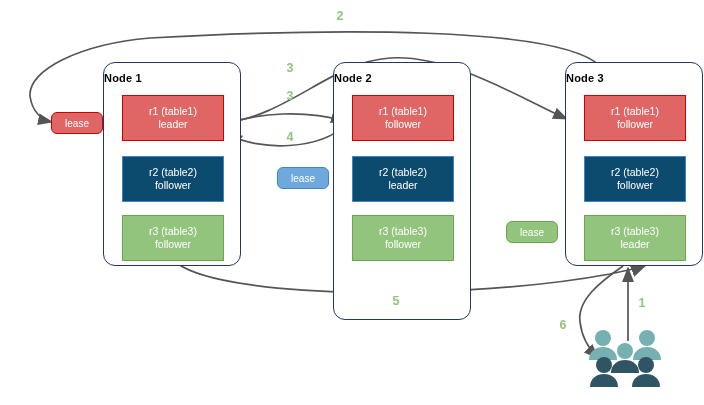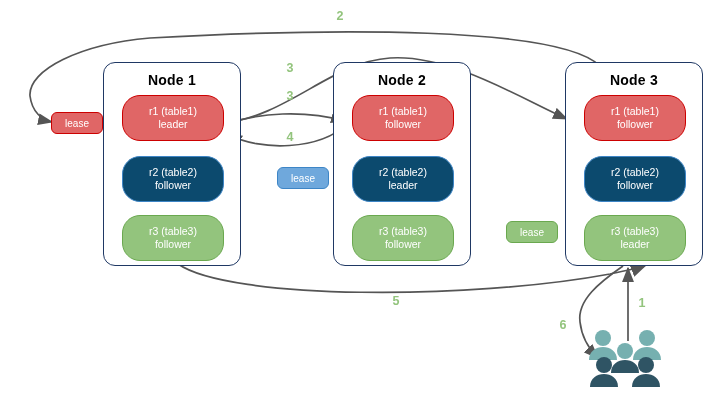--- a/index.html
+++ b/index.html
@@ -28,31 +28,30 @@
   .node-box {
     position: absolute;
     box-sizing: border-box;
     border: 1.6px solid #1f3864;
     border-radius: 12px;
     background: #ffffff;
   }
   .node-title {
     position: absolute;
     width: 100%;
-    text-align: center;
     top: 9px;
-    font-size: 14px;
+    font-size: 11px;
     font-weight: bold;
     color: #000000;
     letter-spacing: .2px;
   }
   .replica {
     position: absolute;
     box-sizing: border-box;
-    border-radius: 18px;
+    border-radius: 0;
     display: flex;
     flex-direction: column;
     align-items: center;
     justify-content: center;
     color: #ffffff;
     font-size: 10.5px;
     line-height: 13px;
     text-align: center;
   }
   .replica .ln { display: block; }
@@ -126,21 +125,21 @@
     <div class="replica rep-blue" style="left:18px; top:93px; width:102px; height:46px;">
       <span class="ln">r2 (table2)</span>
       <span class="ln">follower</span>
     </div>
     <div class="replica rep-green" style="left:18px; top:152px; width:102px; height:46px;">
       <span class="ln">r3 (table3)</span>
       <span class="ln">follower</span>
     </div>
   </div>
 
-  <div class="node-box" style="left:333px; top:62px; width:138px; height:204px;">
+  <div class="node-box" style="left:333px; top:62px; width:138px; height:258px;">
     <div class="node-title">Node 2</div>
     <div class="replica rep-red" style="left:18px; top:32px; width:102px; height:46px;">
       <span class="ln">r1 (table1)</span>
       <span class="ln">follower</span>
     </div>
     <div class="replica rep-blue" style="left:18px; top:93px; width:102px; height:46px;">
       <span class="ln">r2 (table2)</span>
       <span class="ln">leader</span>
     </div>
     <div class="replica rep-green" style="left:18px; top:152px; width:102px; height:46px;">

